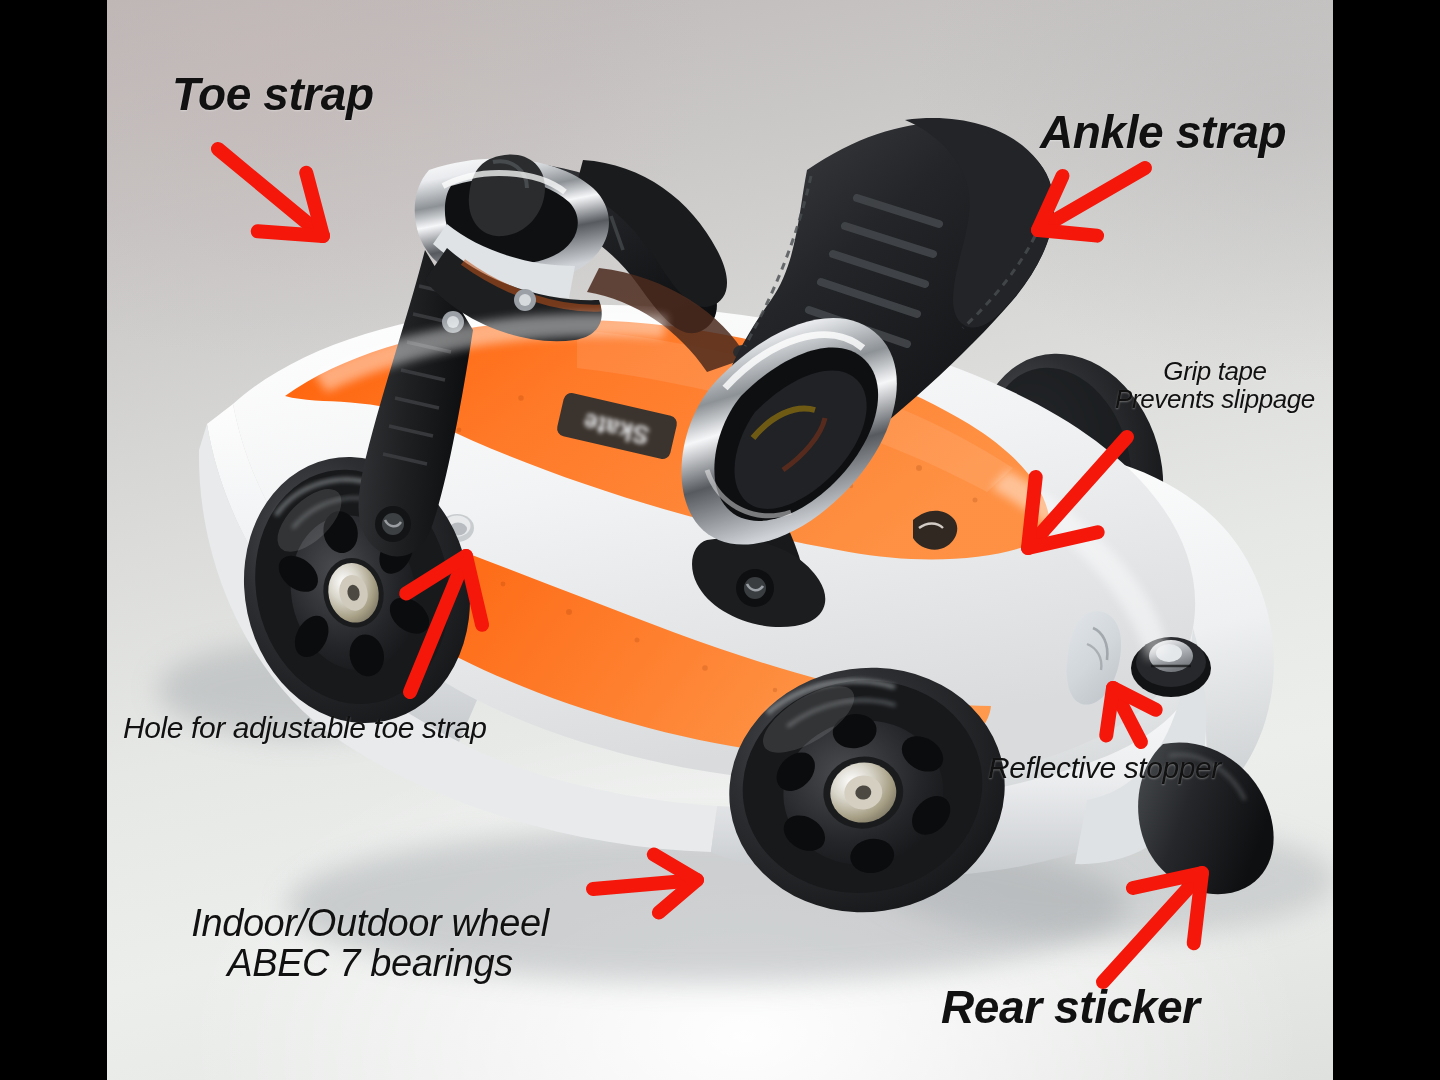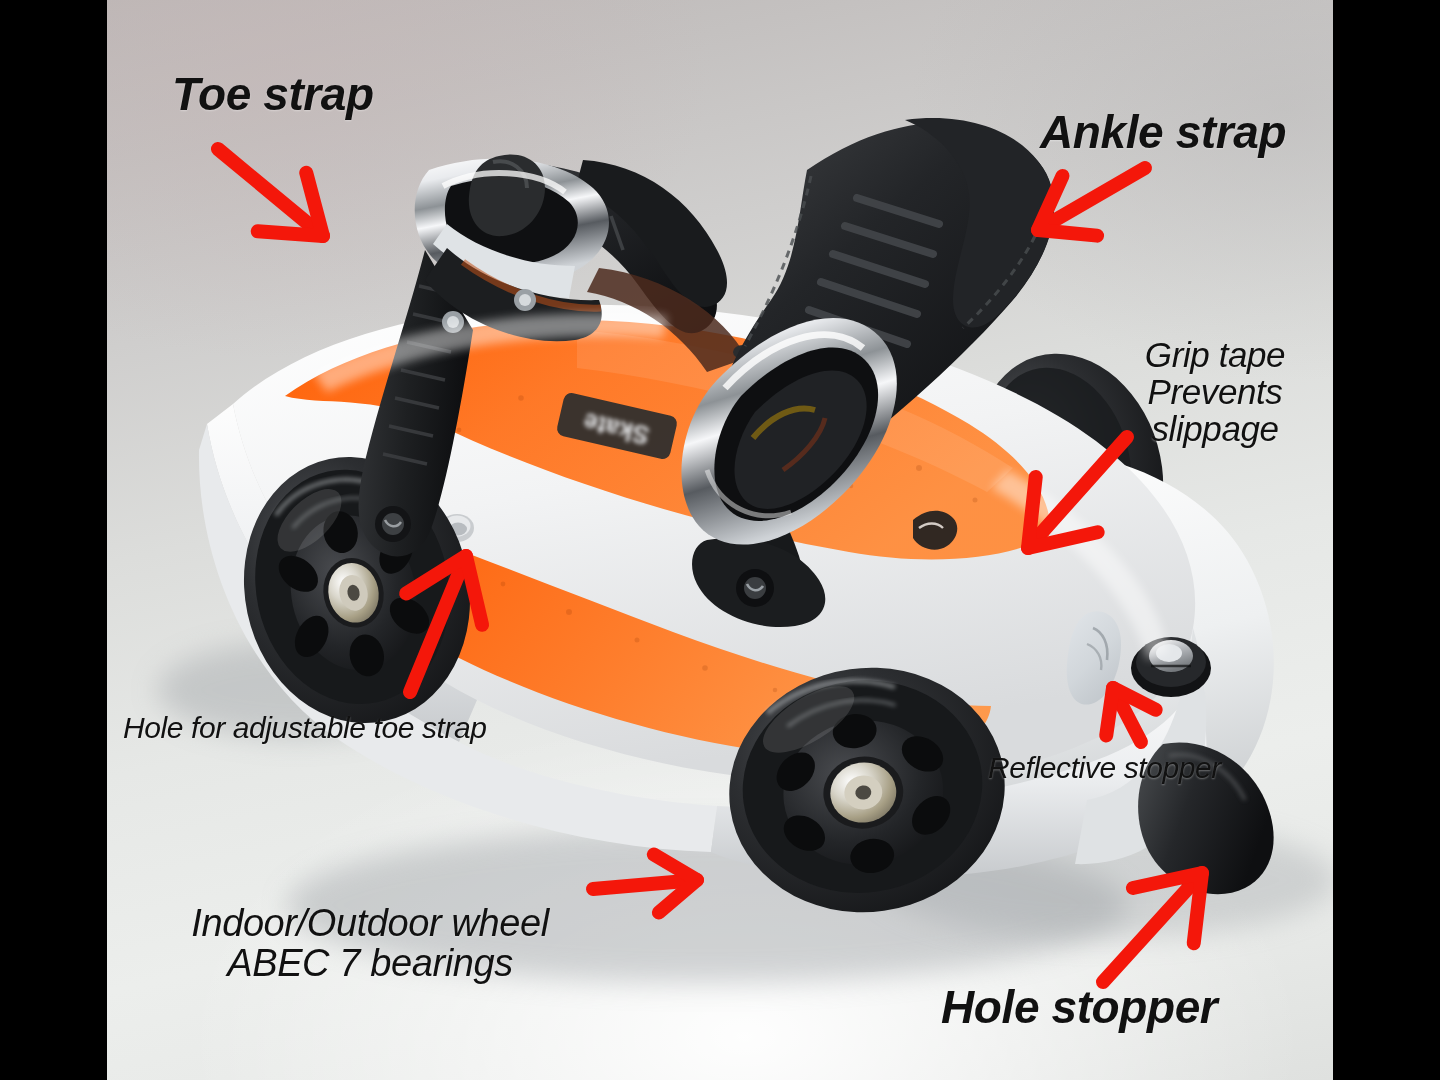--- a/index.html
+++ b/index.html
@@ -77,21 +77,21 @@
     font-style: italic;
     white-space: pre-line;
     line-height: 1.06;
     z-index: 40;
     letter-spacing: -0.4px;
     text-shadow: 0 1px 2px rgba(255,255,255,0.35);
   }
   .anno.big    { font-size: 46px; font-weight: 700; }
   .anno.mid    { font-size: 38px; font-weight: 400; }
   .anno.small  { font-size: 30px; font-weight: 400; }
-  .anno.smallb { font-size: 35px; font-weight: 400; }
+  .anno.smallb { font-size: 26px; font-weight: 400; margin-top: 22px; }
   .anno.center { text-align: center; }
 
   
   .arrow-layer {
     position: absolute;
     left: 0; top: 0;
     width: 1440px;
     height: 1080px;
     z-index: 35;
     pointer-events: none;
@@ -527,18 +527,18 @@
   <div class="anno smallb center" style="left:1100px; top:336px; width:230px; margin-left:-0px; transform:translateX(-0px);">Grip tape
 Prevents slippage</div>
 
   <div class="anno small" style="left:123px; top:712px;">Hole for adjustable toe strap</div>
 
   <div class="anno small" style="left:988px; top:752px;">Reflective stopper</div>
 
   <div class="anno mid center" style="left:140px; top:903px; width:460px;">Indoor/Outdoor wheel
 ABEC 7 bearings</div>
 
-  <div class="anno big" style="left:941px; top:983px;">Hole stopper</div>
+  <div class="anno big" style="left:941px; top:983px;">Rear sticker</div>
 
   <div class="letterbox left"></div>
   <div class="letterbox right"></div>
 
 </div>
 
 </body></html>

